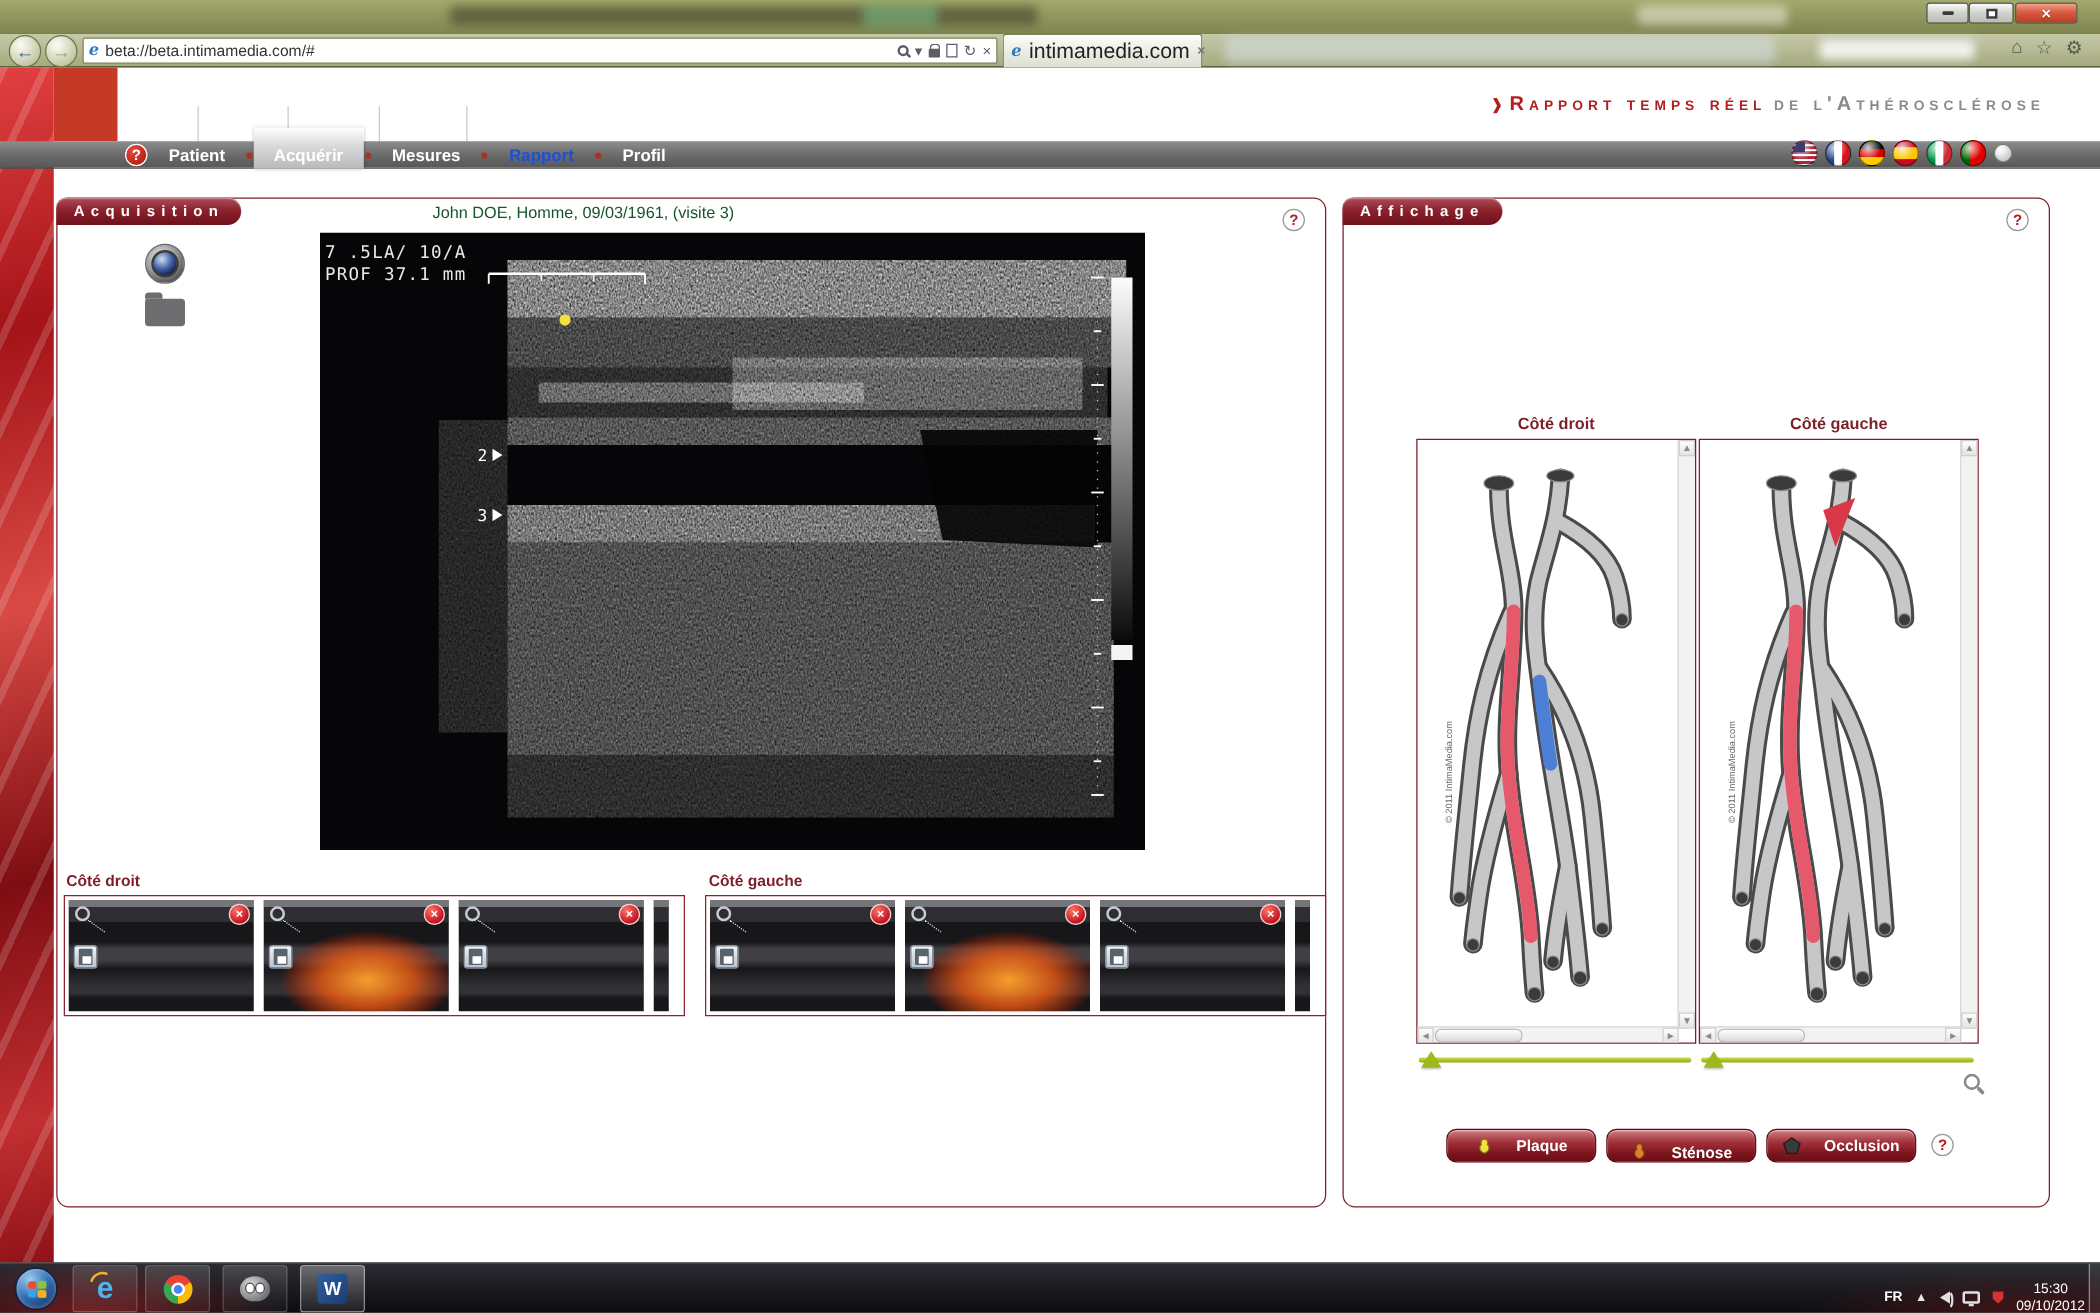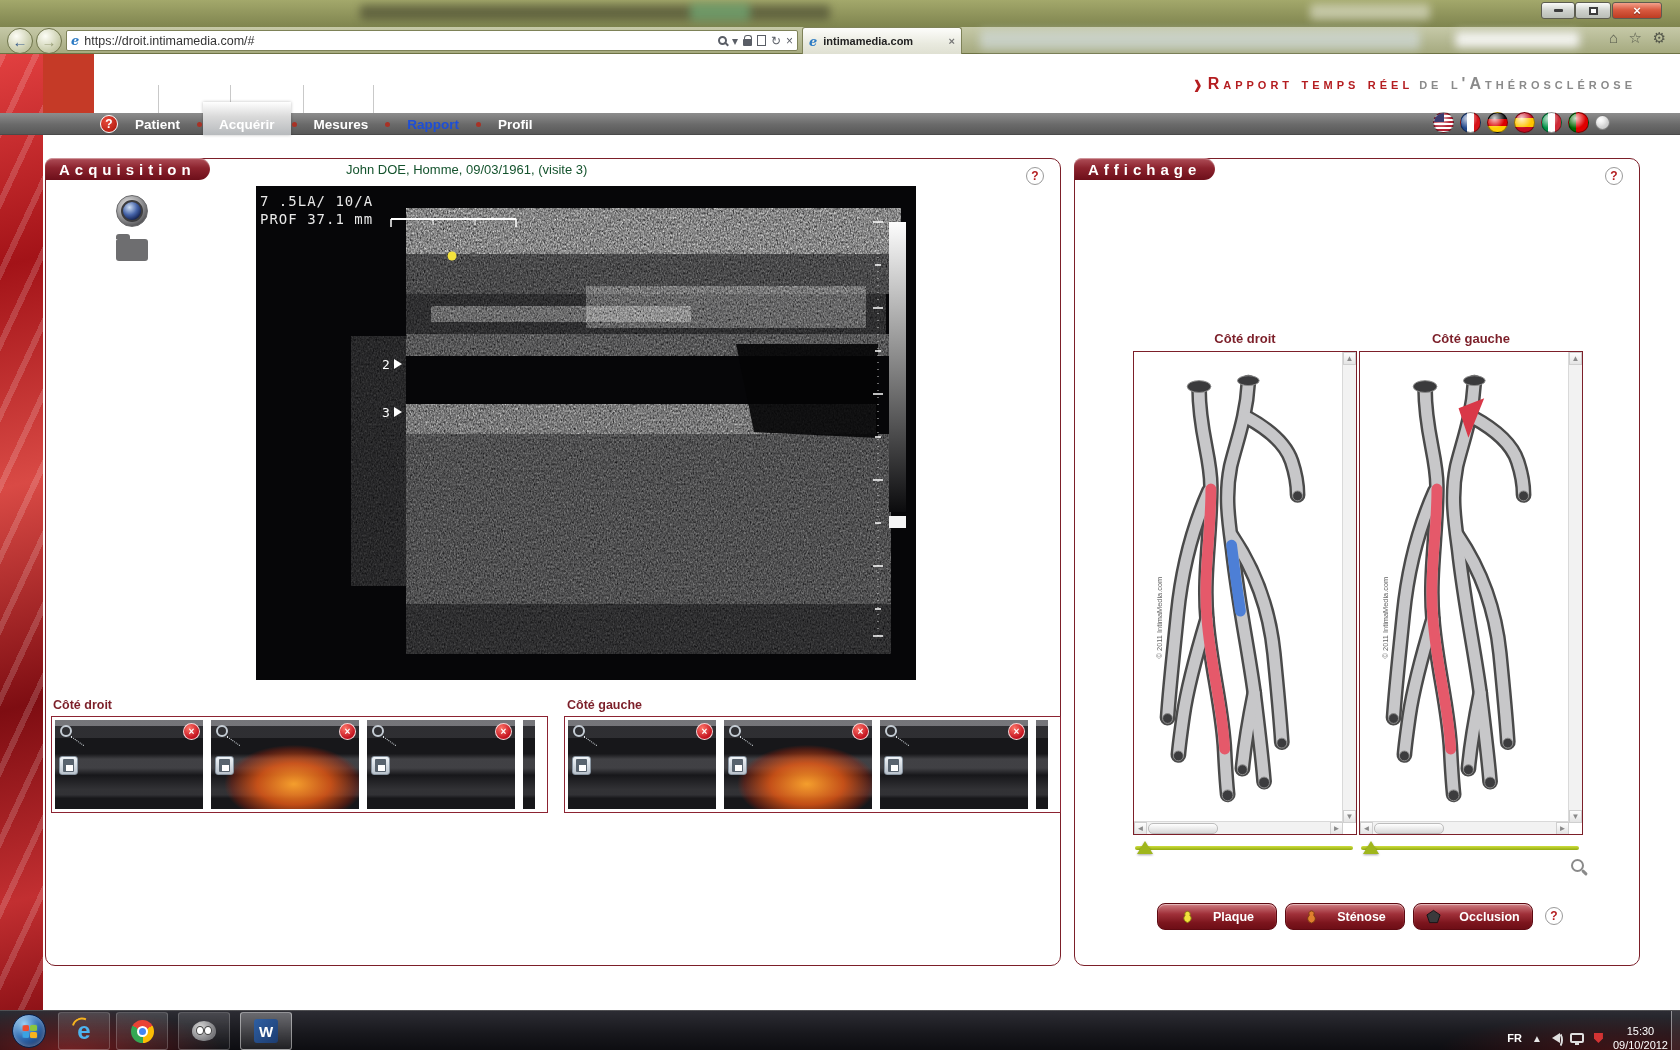--- a/index.html
+++ b/index.html
@@ -31,21 +31,21 @@
   .cssmag { width:9px; height:9px; border:2px solid #5a5e66; border-radius:50%; position:relative; }
   .cssmag::after { content:""; position:absolute; width:5px; height:2px; background:#5a5e66;
     right:-4px; bottom:-2px; transform:rotate(45deg); }
   .csslock { width:9px; height:7px; background:#5a5e66; border-radius:1px; position:relative; margin-top:4px; }
   .csslock::before { content:""; position:absolute; left:1.5px; top:-4px; width:6px; height:5px;
     border:1.5px solid #5a5e66; border-bottom:none; border-radius:3px 3px 0 0; }
   .csspage { width:9px; height:11px; border:1.5px solid #5a5e66; background:#fff; }
   #tab { position:absolute; left:802px; top:27px; width:160px; height:27px;
     background:linear-gradient(180deg,#fdfdfb,#e9eadf 60%,#dfe0d2); border:1px solid #7e8258; border-bottom:none;
     border-radius:3px 3px 0 0; display:flex; align-items:center; padding:0 6px; gap:6px; }
-  #tabtitle { font-size:11px; color:#222; flex:1;font-weight:bold; }
+  #tabtitle { font-size:17px; color:#222; flex:1; }
   .tabx { color:#777; font-size:11px; font-weight:bold; }
   .briconsR { position:absolute; top:29px; color:#55584b; font-size:15px; }
 
   
   #page { position:absolute; left:0; top:54px; width:1680px; height:956px; background:#fff; }
   #ribbon { position:absolute; left:0; top:0; width:43px; height:956px;
     background:linear-gradient(165deg,#e24040 0%,#a31318 22%,#d94a45 45%,#7e0d12 68%,#c22f31 88%,#8e1217 100%); }
   #ribbon::after { content:""; position:absolute; inset:0;
     background:repeating-linear-gradient(115deg, rgba(255,255,255,.16) 0 6px, rgba(255,255,255,0) 6px 30px); }
   #redblock { position:absolute; left:43px; top:0; width:51px; height:59px; background:#c53a27; }
@@ -83,21 +83,21 @@
   .f-it { background:linear-gradient(90deg,#009246 0 34%,#fff 34% 66%,#ce2b37 66%); }
   .f-pt { background:linear-gradient(90deg,#006600 0 38%,#e00000 38%); }
   .f-off { width:15px; height:15px; background:radial-gradient(circle at 35% 30%,#f2f2f2,#bdbdbd); }
 
   
   .panel { position:absolute; border:1px solid #7c1f29; border-radius:10px; background:#fff; }
   #acqPanel { left:45px; top:104px; width:1016px; height:808px; }
   #affPanel { left:1074px; top:104px; width:566px; height:808px; }
   .ptab { position:absolute; top:-1px; left:-1px; height:22px;
     background:linear-gradient(180deg,#b0505a,#8c232e 45%,#6d0f1a);
-    border-radius:10px 14px 14px 0; color:#fff; font-size:15px; font-weight:bold; letter-spacing:5px;
+    border-radius:10px 14px 14px 0; color:#fff; font-size:12px; font-weight:bold; letter-spacing:5px;
     display:flex; align-items:center; padding:0 14px; box-shadow:inset 0 1px 1px rgba(255,255,255,.45); }
   #patientInfo { position:absolute; left:300px; top:3px; font-size:13px; color:#14532d; }
   .panelhelp { position:absolute; right:16px; top:8px; }
 
   .camicon { position:absolute; left:70px; top:36px; width:32px; height:32px; border-radius:50%;
     background:radial-gradient(circle at 38% 32%, #e8e8e8, #9c9c9e 45%, #59595c 75%);
     border:1px solid #6a6a6c; display:flex; align-items:center; justify-content:center; }
   .camicon::after { content:""; width:18px; height:18px; border-radius:50%;
     background:radial-gradient(circle at 36% 30%, #cfe0f5, #4563a8 45%, #101d4a 80%); border:2px solid #3c3c3e; }
   .foldericon { position:absolute; left:70px; top:80px; width:32px; height:22px; background:#6e6e70;
@@ -226,21 +226,21 @@
     <div class="blurblob" style="left:1455px;top:4px;width:125px;height:17px;background:rgba(252,252,252,.85);border:1px solid rgba(150,150,150,.4);"></div>
   </div>
   <div class="navcircle" style="left:7px;">
       <span>←</span>
     </div>
   <div class="navcircle" style="left:36px;">
       <span style="color:#9aa07a;">→</span>
     </div>
   <div id="urlbar">
     <span class="mini-e">e</span>
-    <span id="urltext">https://droit.intimamedia.com/#</span>
+    <span id="urltext">beta://beta.intimamedia.com/#</span>
     <span class="cssmag"></span>
     <span class="ubicon">▾</span>
     <span class="csslock"></span>
     <span class="csspage"></span>
     <span class="ubicon">↻</span>
     <span class="ubicon">×</span>
   </div>
   <div id="tab">
     <span class="mini-e">e</span>
     <span id="tabtitle">intimamedia.com</span>
@@ -503,21 +503,21 @@
         <div class="handle"></div>
       </div>
       <div class="magtool" style="left:496px; top:700px; position:absolute;"></div>
 
       <div class="legendBtn" style="left:82px;">
         <svg width="15" height="16" viewBox="0 0 16 16">
           <path d="M8,2 C10.5,2 11.5,4.5 10.5,6.5 C12.5,8 13,12 8,14 C3,12 3.5,8 5.5,6.5 C4.5,4.5 5.5,2 8,2 Z" fill="#f2e23c" stroke="#8a7a10"></path>
         </svg>
         <span>Plaque</span>
       </div>
-      <div class="legendBtn" style="left:210px;">
+      <div class="legendBtn" style="left:210px;align-items:flex-end;">
         <svg width="15" height="16" viewBox="0 0 16 16">
           <path d="M8,1.5 C10.5,1.5 11.5,4 10.3,6.3 C12.8,8 13.2,12.5 8,14.5 C2.8,12.5 3.2,8 5.7,6.3 C4.5,4 5.5,1.5 8,1.5 Z" fill="#e0802e" stroke="#7a3c10"></path>
         </svg>
         <span>Sténose</span>
       </div>
       <div class="legendBtn" style="left:338px;">
         <svg width="15" height="15" viewBox="0 0 16 16">
           <polygon points="8,1.5 15,6.3 12.2,14.5 3.8,14.5 1,6.3" fill="#3a3a3c" stroke="#141416"></polygon>
         </svg>
         <span>Occlusion</span>

